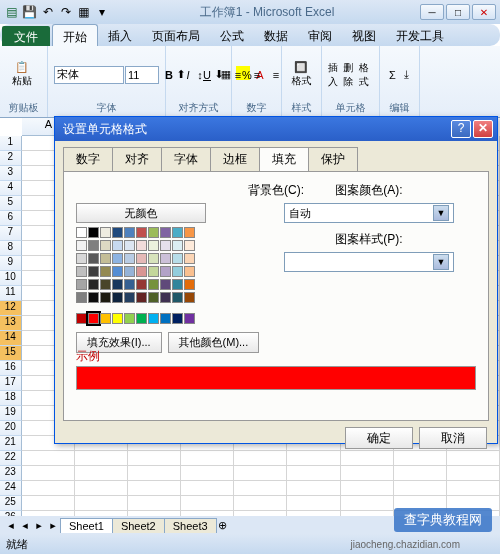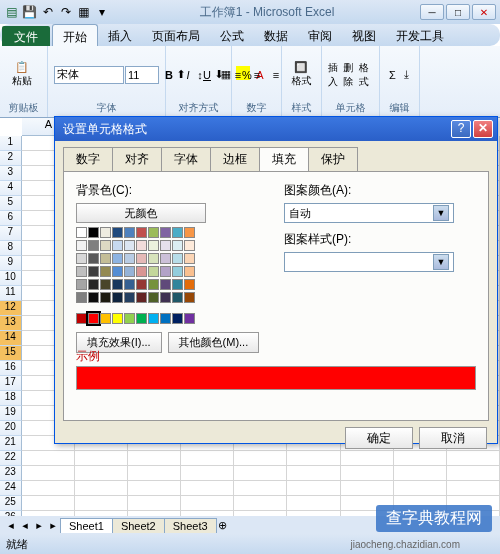--- a/index.html
+++ b/index.html
@@ -54,42 +54,42 @@
 .dlg-title { height: 24px; background: linear-gradient(#3b77e0,#2a5fc8); color: #fff; display: flex; align-items: center; padding: 0 4px; font-size: 12px; }
 .dlg-title-text { flex: 1; padding-left: 4px; }
 .dlg-close { width: 20px; height: 18px; background: linear-gradient(#f08080,#d04040); border: 1px solid #fff; border-radius: 2px; text-align: center; color: #fff; font-weight: bold; line-height: 15px; }
 .dlg-help { width: 20px; height: 18px; background: linear-gradient(#5a8ae0,#3a6ac0); border: 1px solid #fff; border-radius: 2px; text-align: center; color: #fff; margin-right: 2px; line-height: 15px; }
 
 .dlg-tabs { display: flex; padding: 6px 8px 0; gap: 0; }
 .dlg-tab { padding: 3px 12px; border: 1px solid #999; border-bottom: none; background: #ece9d8; font-size: 12px; cursor: pointer; margin-right: -1px; }
 .dlg-tab.active { background: #fcfcfa; position: relative; z-index: 2; }
 .dlg-body { border: 1px solid #999; margin: 0 8px; background: #fcfcfa; height: 250px; padding: 10px 12px; position: relative; }
 
-.section-label { font-size: 12px; margin-bottom: 4px; }
+.section-label { font-size: 12px; margin-bottom: 4px; text-align: center; }
 .nocolor-btn { width: 130px; height: 20px; border: 1px solid #999; background: linear-gradient(#fff,#e8e8e8); text-align: center; line-height: 18px; font-size: 11px; margin-bottom: 4px; }
 
 .palette { display: flex; flex-direction: column; gap: 2px; }
 .prow { display: flex; gap: 1px; }
 .swatch { width: 11px; height: 11px; border: 1px solid #888; }
 .swatch.sel { outline: 2px solid #000; }
 
 .fillbtns { display: flex; gap: 6px; margin-top: 8px; }
 .fillbtn { padding: 2px 10px; border: 1px solid #999; background: linear-gradient(#fff,#e8e8e8); font-size: 11px; }
 
 .right-panel { position: absolute; left: 220px; top: 10px; }
 .combo { width: 170px; height: 20px; border: 1px solid #7f9db9; background: #fff; display: flex; align-items: center; padding: 0 4px; font-size: 11px; margin-bottom: 8px; }
 .combo-btn { width: 16px; height: 16px; margin-left: auto; background: linear-gradient(#cde,#abd); border: 1px solid #7f9db9; text-align: center; font-size: 9px; line-height: 14px; }
 
 .sample-label { position: absolute; left: 12px; top: 176px; color: #c00000; font-size: 12px; }
 .sample-box { position: absolute; left: 12px; top: 194px; right: 12px; height: 24px; border: 1px solid #999; background: #ff0000; }
 
 .dlg-footer { display: flex; justify-content: flex-end; gap: 6px; padding: 6px 10px; }
 .dlg-btn { width: 68px; height: 22px; border: 1px solid #999; background: linear-gradient(#fff,#e8e8e8); font-size: 12px; }
 
-.watermark { position: absolute; right: 8px; bottom: 22px; background: rgba(60,120,200,0.88); color: #fff; padding: 3px 10px; border-radius: 3px; font-size: 16px; }
+.watermark { position: absolute; right: 8px; bottom: 22px; background: rgba(60,120,200,0.88); color: #fff; padding: 3px 10px; border-radius: 3px; font-size: 13px; }
 .wm2 { position: absolute; right: 40px; bottom: 4px; font-size: 10px; color: #666; }
 </style>
 </head>
 <body>
 
 <div class="titlebar">
   <div class="qat">
     <span class="qat-icon" style="color:#1a6b3a">▤</span>
     <span class="qat-icon" style="color:#2a5fc8">💾</span>
     <span class="qat-icon">↶</span>

